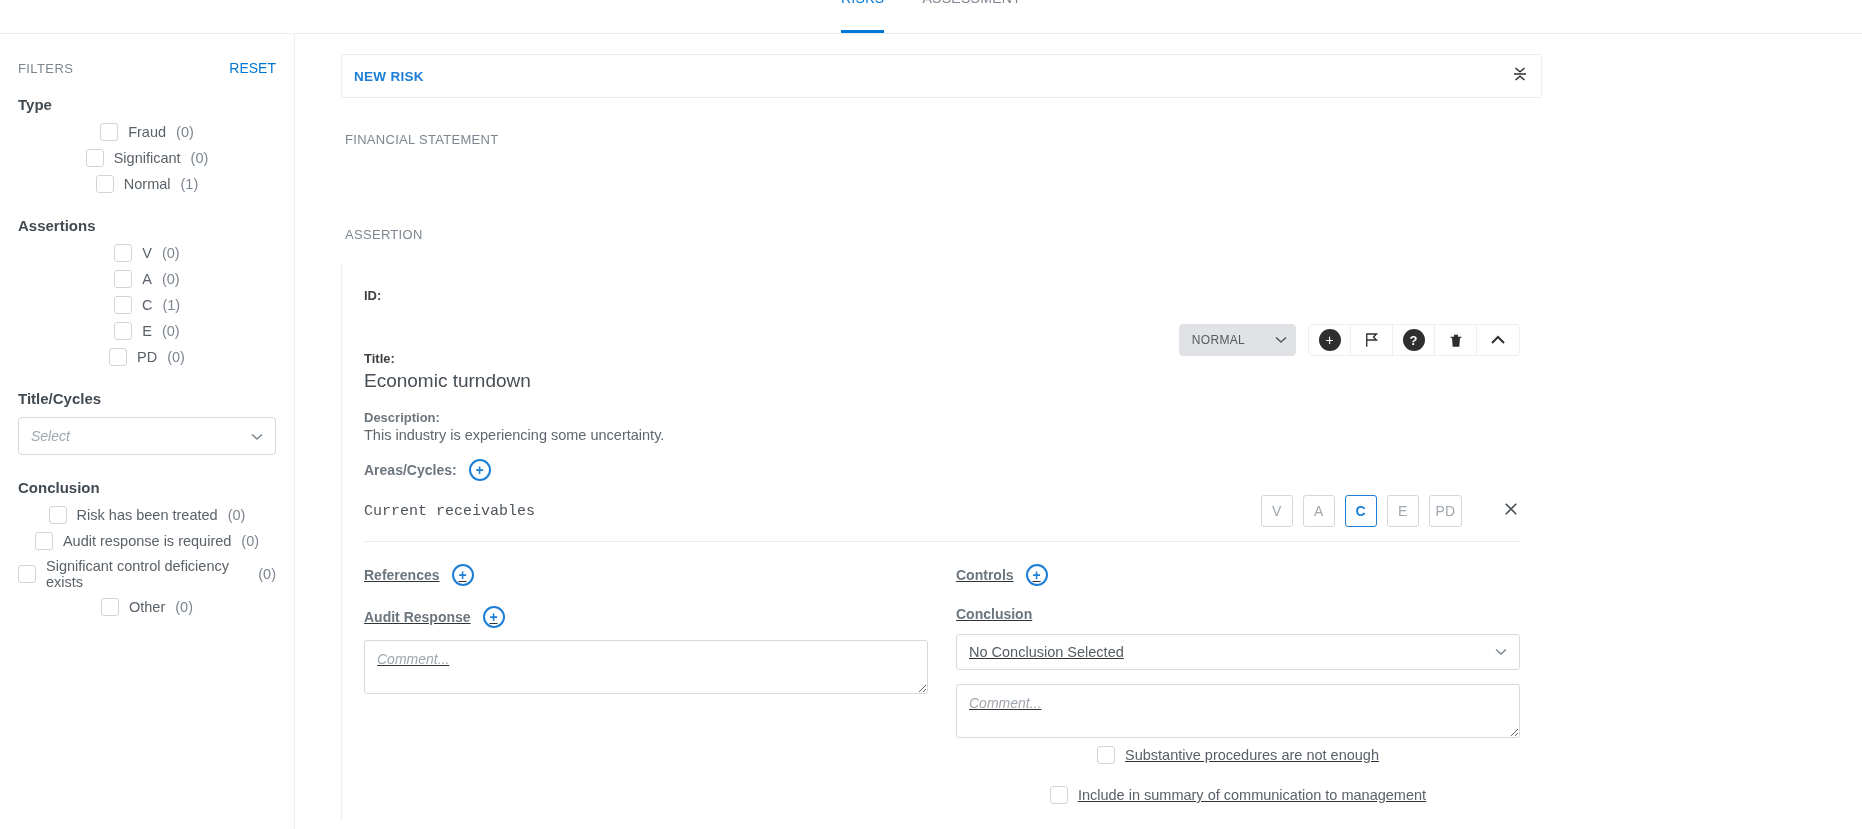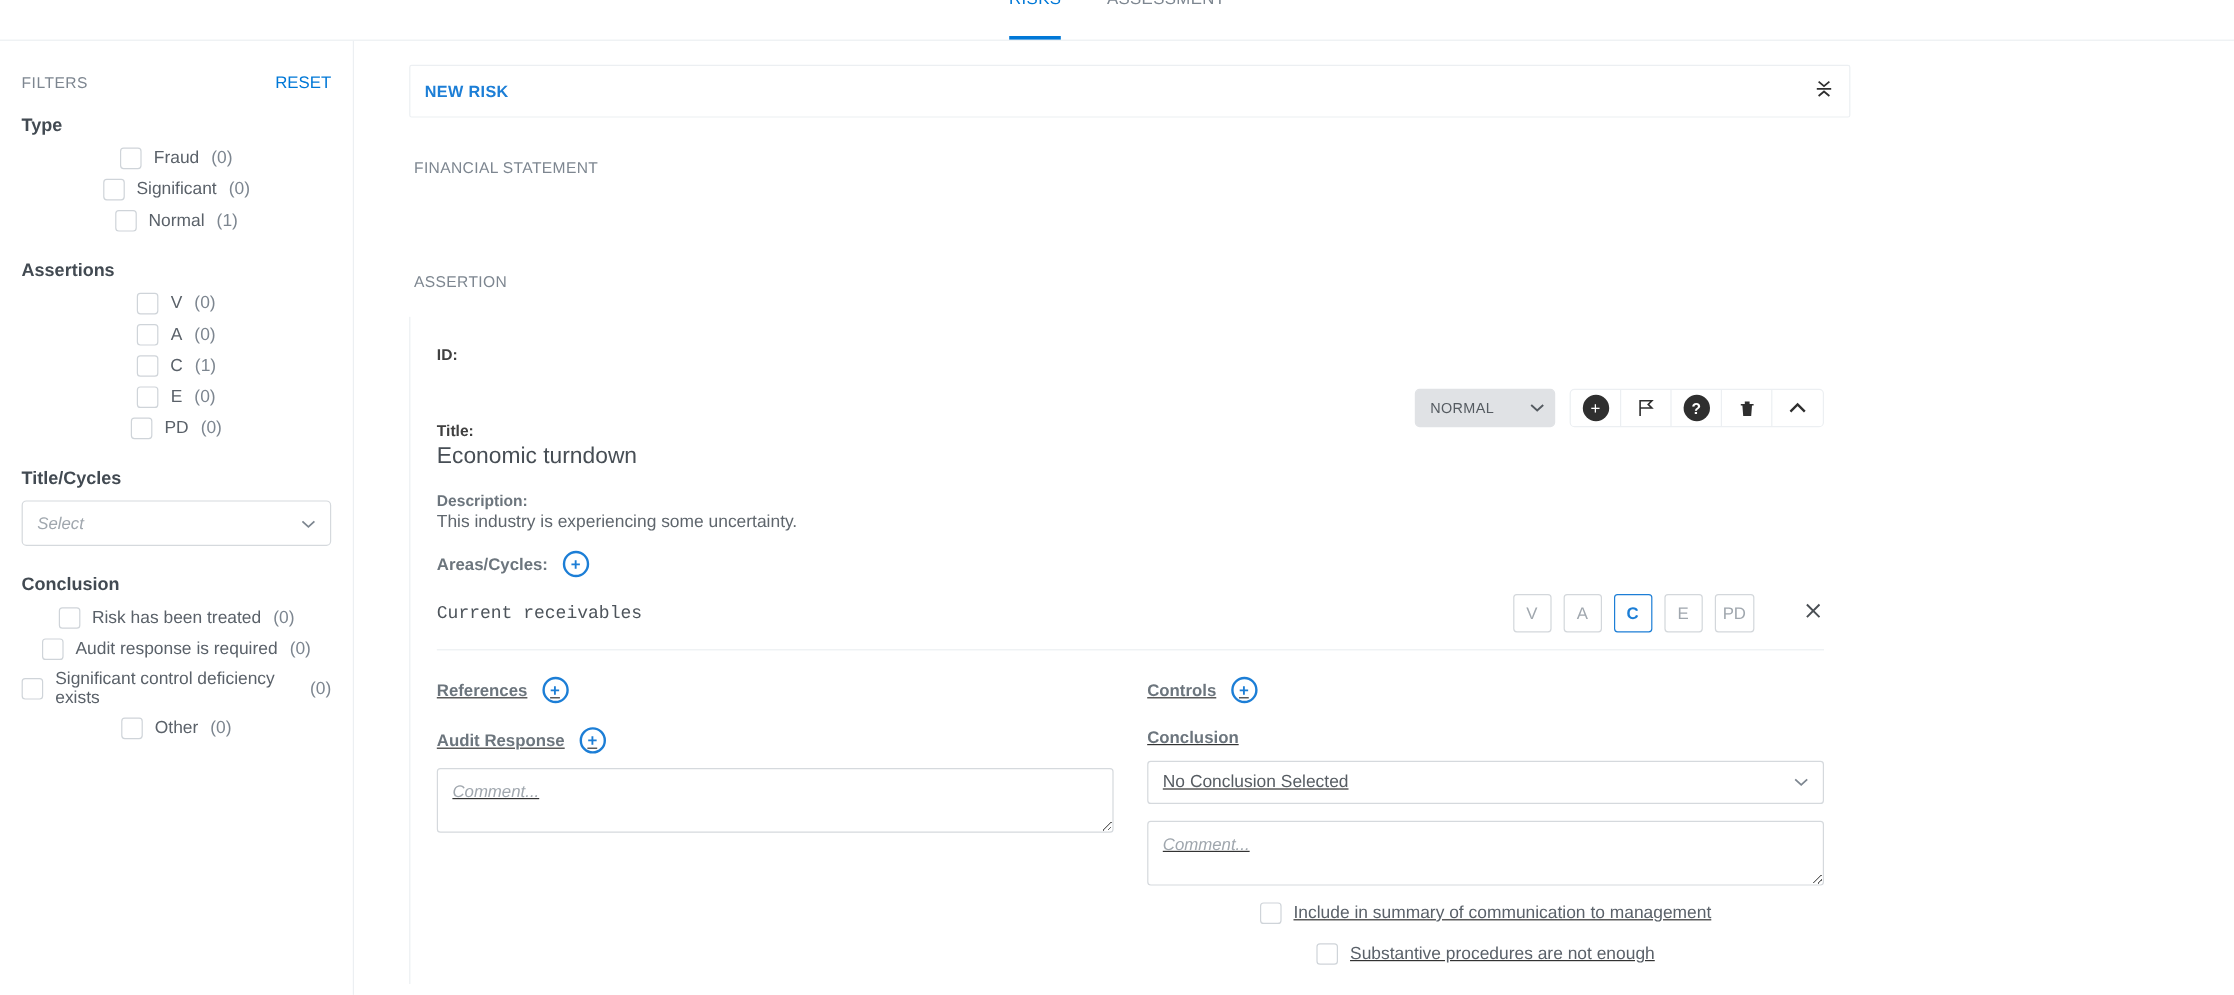--- a/index.html
+++ b/index.html
@@ -499,27 +499,27 @@
               <span>Conclusion</span>
             </div>
             <div class="concl-box">
               <span>No Conclusion Selected</span>
               <svg width="12" height="8" viewBox="0 0 12 8">
                   <path d="M1 1.5 L6 6 L11 1.5" stroke="#7d8690" stroke-width="1.5" fill="none"></path>
                 </svg>
             </div>
             <textarea class="txt-area" placeholder="Comment..." style=""></textarea>
 
+            <div class="chk-row">
+              <div class="chk"></div>
+              <span class="chk-label">Substantive procedures are not enough</span>
+            </div>
             <div class="chk-row" style="margin-top:14px">
               <div class="chk"></div>
               <span class="chk-label">Include in summary of communication to management</span>
             </div>
-            <div class="chk-row">
-              <div class="chk"></div>
-              <span class="chk-label">Substantive procedures are not enough</span>
-            </div>
           </div>
         </div>
 
       </div>
     </div>
   </div>
 </div>
 
 </body></html>

